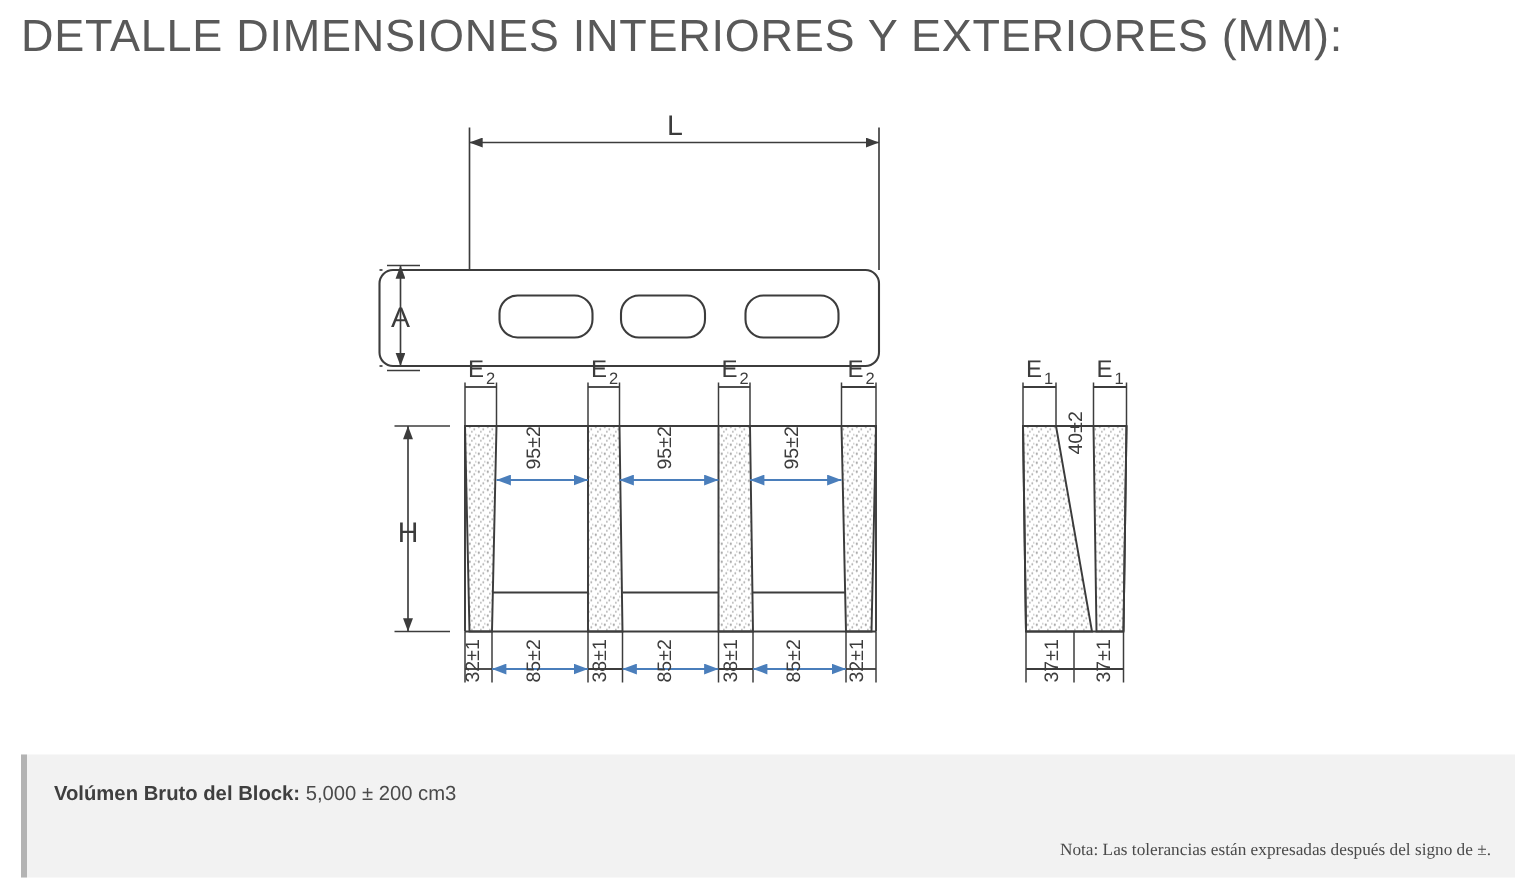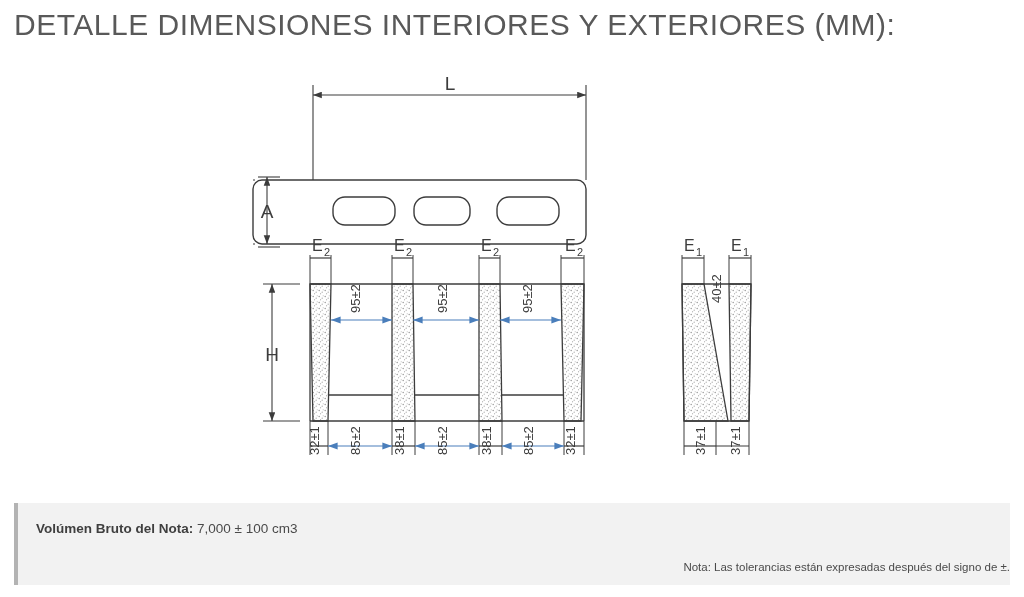--- a/index.html
+++ b/index.html
@@ -50,24 +50,25 @@
     position: absolute;
     left: 18px;
     top: 18px;
     font-size: 13.5px;
     color: #3f3f3f;
   }
   .footer-vol b { font-weight: 700; }
   .footer-vol .val { font-weight: 400; color:#4a4a4a; }
   .footer-note {
     position: absolute;
-    right: 0;
+    right: 16px;
     bottom: 12px;
     font-size: 11.5px;
     color: #4a4a4a;
+    font-family: Liberation Serif, serif;
   }
 </style>
 </head>
 <body>
 
 <div id="page-title">DETALLE DIMENSIONES INTERIORES Y EXTERIORES (MM):</div>
 
 <div class="diagram-area">
   <svg class="dwg" width="1024" height="435" viewBox="0 0 1024 435" xmlns="http://www.w3.org/2000/svg">
     <defs>
@@ -259,17 +260,17 @@
       <g font-family="Liberation Sans, sans-serif" fill="#3c3c3c" font-size="13">
         <text x="705" y="400" transform="rotate(-90 705 400)" text-anchor="start">37±1</text>
         <text x="740" y="400" transform="rotate(-90 740 400)" text-anchor="start">37±1</text>
       </g>
     </g>
   </svg>
 </div>
 
 <div class="footer">
   <div class="footer-vol">
-    <b>Volúmen Bruto del Nota:</b>
-    <span class="val">7,000 ± 100 cm3</span>
+    <b>Volúmen Bruto del Block:</b>
+    <span class="val">5,000 ± 200 cm3</span>
   </div>
   <div class="footer-note">Nota: Las tolerancias están expresadas después del signo de ±.</div>
 </div>
 
 </body></html>

